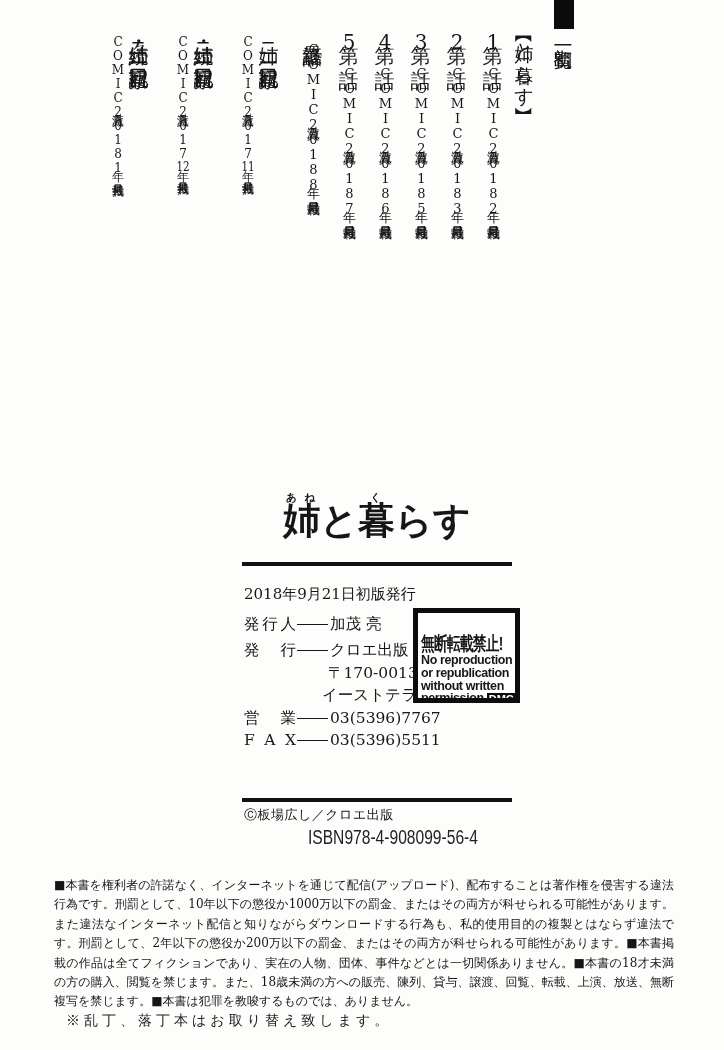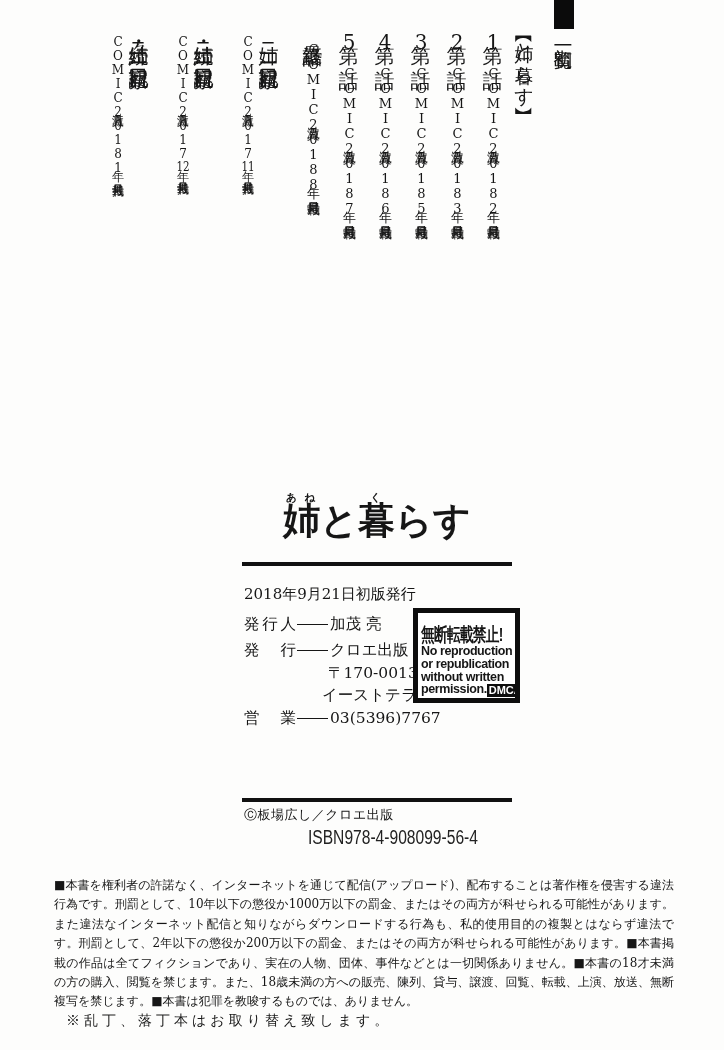--- a/index.html
+++ b/index.html
@@ -64,21 +64,21 @@
   .isbn-line {
     position: absolute; top: 334px; left: 16px; width: 100%; text-align: center;
     font-family: "Liberation Sans", sans-serif; font-size: 20px; color: #222;
   }
   .isbn-line .squeeze { display: inline-block; transform: scaleX(0.78); transform-origin: center; }
 
   
   .norepro {
     position: absolute; left: 171px; top: 116px; width: 107px; height: 95px;
     border: 5px solid #0d0d0d; box-sizing: border-box;
-    background: #fff; padding: 11px 2px 0 3px; overflow: hidden;
+    background: #fff; padding: 20px 2px 0 3px; overflow: hidden;
     font-family: "Liberation Sans", sans-serif;
   }
   .norepro-jp {
     display: inline-block; font-weight: 900; font-size: 19px; line-height: 21px;
     white-space: nowrap; letter-spacing: -1px;
     transform: scaleX(0.72); transform-origin: left center;
   }
   .norepro-en { font-weight: bold; font-size: 12.5px; line-height: 12.8px; letter-spacing: -0.4px; white-space: nowrap; }
   .dmca-badge {
     display: inline-block; background: #0d0d0d; color: #fff;
@@ -135,20 +135,21 @@
 
     <div class="credit-block">
       <div class="row"><span class="lbl">発行人</span><span class="dash"></span><span class="val">加茂 亮</span></div>
       <div class="row"><span class="lbl">発　行</span><span class="dash"></span><span class="val">クロエ出版</span></div>
 
       <div class="addr-line postal">〒170-0013</div>
       <div class="addr-line street">イーストテラスビル8F</div>
 
       <div class="contact-rows">
         <div class="row"><span class="lbl">営　業</span><span class="dash"></span><span class="val">03(5396)7767</span></div>
+        <div class="row"><span class="lbl">F A X</span><span class="dash"></span><span class="val">03(5396)5511</span></div>
       </div>
     </div>
 
     <div class="norepro">
       <span class="norepro-jp">無断転載禁止!</span>
       <div class="norepro-en">No reproduction</div>
       <div class="norepro-en">or republication</div>
       <div class="norepro-en">without written</div>
       <div class="norepro-en"><span>permission.</span><span class="dmca-badge">DMCA</span></div>
     </div>

